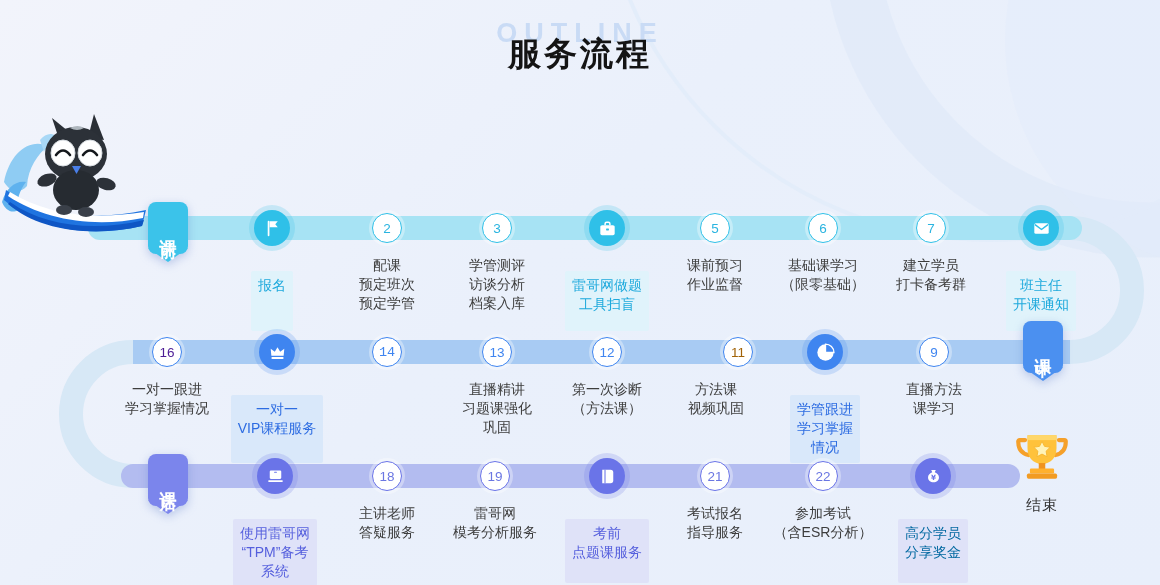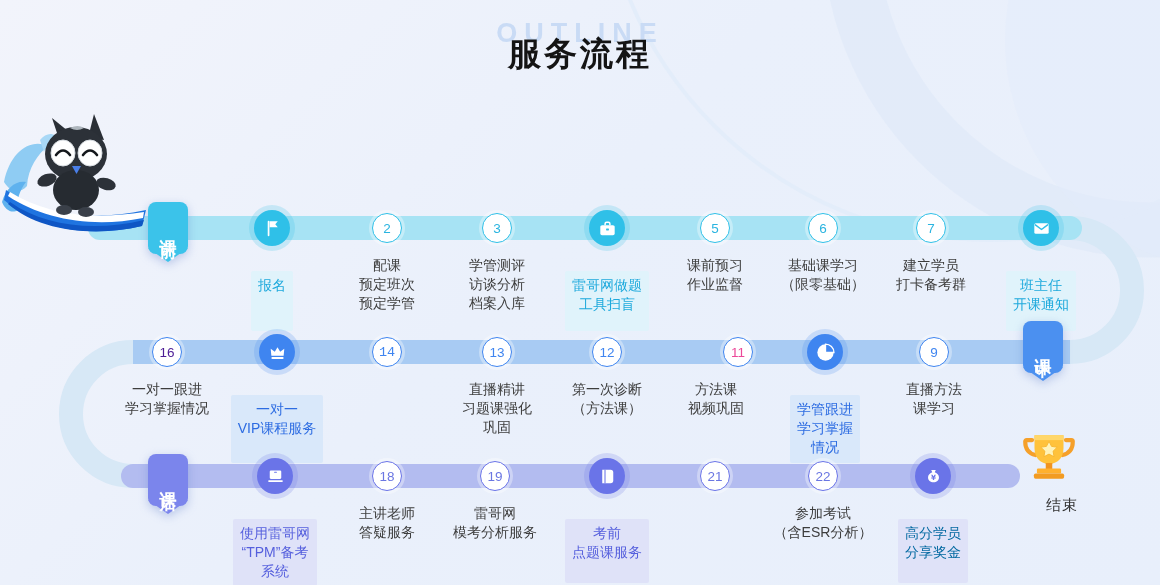--- a/index.html
+++ b/index.html
@@ -24,21 +24,21 @@
   .step{position:absolute;width:116px;z-index:4;text-align:center;}
   .circle-wrap{height:40px;display:flex;align-items:center;justify-content:center;}
   .num-circle{width:28px;height:28px;border-radius:50%;background:#fff;border:1.5px solid;
     display:flex;align-items:center;justify-content:center;font-size:13.5px;font-weight:500;
     box-shadow:0 0 0 3px rgba(255,255,255,.35);}
   .icon-circle{width:36px;height:36px;border-radius:50%;display:flex;align-items:center;justify-content:center;}
   .icon-circle svg{width:23px;height:23px;display:block;}
   .step-label{margin-top:8px;font-size:14px;line-height:19px;color:#3d3d3d;white-space:pre-line;}
   .step-label.hl{display:inline-block;padding:5px 7px;border-radius:2px;font-weight:500;margin-top:23px;}
   
-  #finish{position:absolute;z-index:4;text-align:right;}
+  #finish{position:absolute;z-index:4;text-align:center;}
   #finish .finish-label{margin-top:6px;font-size:15px;color:#333;letter-spacing:1px;}
   
   #mascot{position:absolute;left:0;top:110px;z-index:6;}
 </style>
 </head>
 <body>
 
 <div id="stage">
 
   <svg id="flow-svg" width="1160" height="585" viewBox="0 0 1160 585">
@@ -169,21 +169,21 @@
       </div>
       <div class="step" style="left: 549px; top: 332px;">
         <div class="circle-wrap">
           <div class="num-circle" style="border-color: rgb(63, 133, 240); color: rgb(63, 133, 240);">12</div>
         </div>
         <div class="step-label">第一次诊断
 （方法课）</div>
       </div>
       <div class="step" style="left: 658px; top: 332px;">
         <div class="circle-wrap">
-          <div class="num-circle" style="border-color: rgb(63, 133, 240); color: #ec4899; margin-left: 44px;">11</div>
+          <div class="num-circle" style="border-color: rgb(63, 133, 240); color: #a16207; margin-left: 44px;">11</div>
         </div>
         <div class="step-label">方法课
 视频巩固</div>
       </div>
       <div class="step" style="left: 767px; top: 332px;"><div class="circle-wrap">
           <div class="icon-circle" style="background: rgb(63, 133, 240); box-shadow: rgba(63, 133, 240, 0.2) 0px 0px 0px 5px;">
             <svg viewBox="0 0 24 24">
               <circle cx="12" cy="12" r="8.5" fill="#fff"></circle>
               <path d="M12 12 L12 3.2 A8.8 8.8 0 0 1 20.8 12 Z" fill="#3f85f0" stroke="#fff" stroke-width="1.4"></path>
             </svg>
@@ -229,20 +229,22 @@
               <path d="M6.5 5 h8.7 a2.8 2.8 0 0 1 2.8 2.8 v8.4 a2.8 2.8 0 0 1 -2.8 2.8 h-8.7 Z" fill="#fff"></path>
               <line x1="9.4" y1="5" x2="9.4" y2="19" stroke="#6a74e8" stroke-width="1.1"></line>
             </svg>
           </div>
         </div><div class="step-label hl" style="color: rgb(85, 95, 221); background: rgb(223, 226, 248); min-height: 54px;">考前
 点题课服务</div></div>
       <div class="step" style="left: 657px; top: 456px;">
         <div class="circle-wrap">
           <div class="num-circle" style="border-color: rgb(106, 116, 232); color: rgb(106, 118, 226);">21</div>
         </div>
+        <div class="step-label">考试报名
+指导服务</div>
       </div>
       <div class="step" style="left: 765px; top: 456px;">
         <div class="circle-wrap">
           <div class="num-circle" style="border-color: rgb(106, 116, 232); color: rgb(106, 118, 226);">22</div>
         </div>
         <div class="step-label">参加考试
 （含ESR分析）</div>
       </div>
       <div class="step" style="left: 875px; top: 456px;"><div class="circle-wrap">
           <div class="icon-circle" style="background: rgb(106, 116, 232); box-shadow: rgba(106, 116, 232, 0.2) 0px 0px 0px 5px;">

